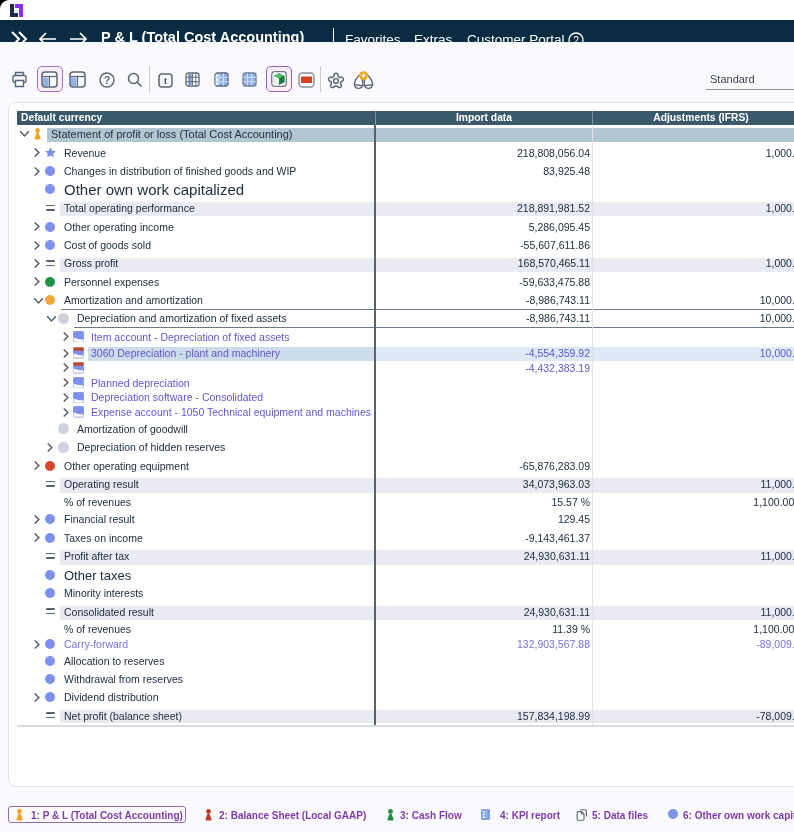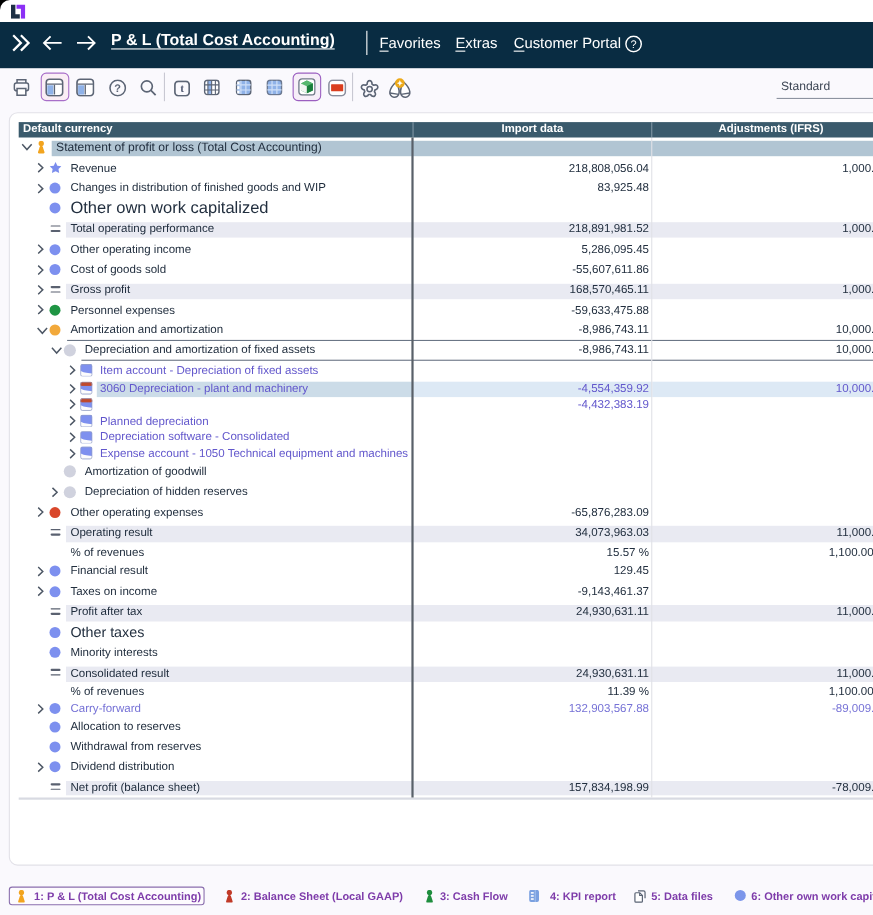--- a/index.html
+++ b/index.html
@@ -1,19 +1,19 @@
 <!DOCTYPE html>
 <html><head><meta charset="utf-8">
 <style>
 *{margin:0;padding:0;box-sizing:border-box}
 html,body{width:794px;height:832px;overflow:hidden}
 body{font-family:"Liberation Sans",sans-serif;background:#faf9fd;position:relative}
 #titlebar{position:absolute;left:0;top:0;width:794px;height:20px;background:#fff;border-top-left-radius:9px;z-index:2}
 #corner{position:absolute;left:0;top:0;width:10px;height:10px;background:#000;z-index:1}
-#menubar{position:absolute;left:0;top:20px;width:794px;height:42px;background:#092c42;z-index:2;color:#fff}
+#menubar{position:absolute;left:0;top:20px;width:794px;height:22px;background:#092c42;z-index:2;color:#fff}
 #ttext{position:absolute;left:33px;top:3px;font-size:13px;color:#24364d}
 .mi{position:absolute;top:12px;font-size:13.5px;color:#fff}
 .mi u{text-decoration:underline;text-underline-offset:2px}
 #mtitle{position:absolute;left:101px;top:9px;font-size:14.5px;font-weight:bold;color:#fff;text-decoration:underline;text-underline-offset:3px}
 #panel{position:absolute;left:8px;top:102px;width:800px;height:685px;background:#fff;border:1px solid #e2e1e8;border-radius:8px;z-index:1}
 #tablehead{position:absolute;left:17px;top:111px;width:792px;height:14.2px;background:#3a5a6c;z-index:3}
 .hcell{position:absolute;top:0;height:14.2px;font-size:10.3px;font-weight:bold;color:#fff;line-height:14.2px}
 .row{position:absolute;left:17px;width:792px;z-index:3}
 .lab{position:absolute;font-size:10.5px;color:#222f3f;white-space:nowrap}
 .num{position:absolute;font-size:10.5px;color:#222f3f;text-align:right;white-space:nowrap}
@@ -328,21 +328,21 @@
       <path d="M0.7,1.5 L4.9,5.5 L0.7,9.5" fill="none" stroke="#4e5866" stroke-width="1.35"></path>
     </svg>
     <div class="circ" style="left:41.2px;top:3.0500000000000007px;width:11px;height:11px;background:#d0d2de"></div>
     <div class="lab " style="left:60px;top:calc(50% - 0.7px);transform:translateY(-50%);font-size:10.5px">Depreciation of hidden reserves</div>
   </div>
 <div class="row" style="top:457.1px;height:18.5px">
     <svg class="chevs" style="left:17px;top:3.0500000000000007px" width="6" height="11" viewBox="0 0 6 11">
       <path d="M0.7,1.5 L4.9,5.5 L0.7,9.5" fill="none" stroke="#4e5866" stroke-width="1.35"></path>
     </svg>
     <div class="circ" style="left:28.299999999999997px;top:3.5500000000000007px;width:10px;height:10px;background:#d9472b"></div>
-    <div class="lab " style="left:47px;top:calc(50% - 0.7px);transform:translateY(-50%);font-size:10.5px">Other operating expenses</div>
+    <div class="lab " style="left:47px;top:calc(50% - 0.7px);transform:translateY(-50%);font-size:10.5px">Other operating equipment</div>
     <div class="num " style="right:219px;top:calc(50% - 0.7px);transform:translateY(-50%)">-65,876,283.09</div>
   </div>
 <div class="row" style="top:475.6px;height:18.5px">
     <div class="band" style="top:2.9px;height:14.3px;left:43px;width:749px;background:#e9eaf2"></div>
     <div style="position:absolute;left:29.199999999999996px;top:5.15px;width:8.5px;height:1.7px;background:#5a6170;border-radius:1px"></div>
     <div style="position:absolute;left:29.199999999999996px;top:9.75px;width:8.5px;height:1.7px;background:#5a6170;border-radius:1px"></div>
     <div class="lab " style="left:47px;top:calc(50% - 0.7px);transform:translateY(-50%);font-size:10.5px">Operating result</div>
     <div class="num " style="right:219px;top:calc(50% - 0.7px);transform:translateY(-50%)">34,073,963.03</div>
     <div class="num " style="right:2.5px;top:calc(50% - 0.7px);transform:translateY(-50%)">11,000.00</div>
   </div>

